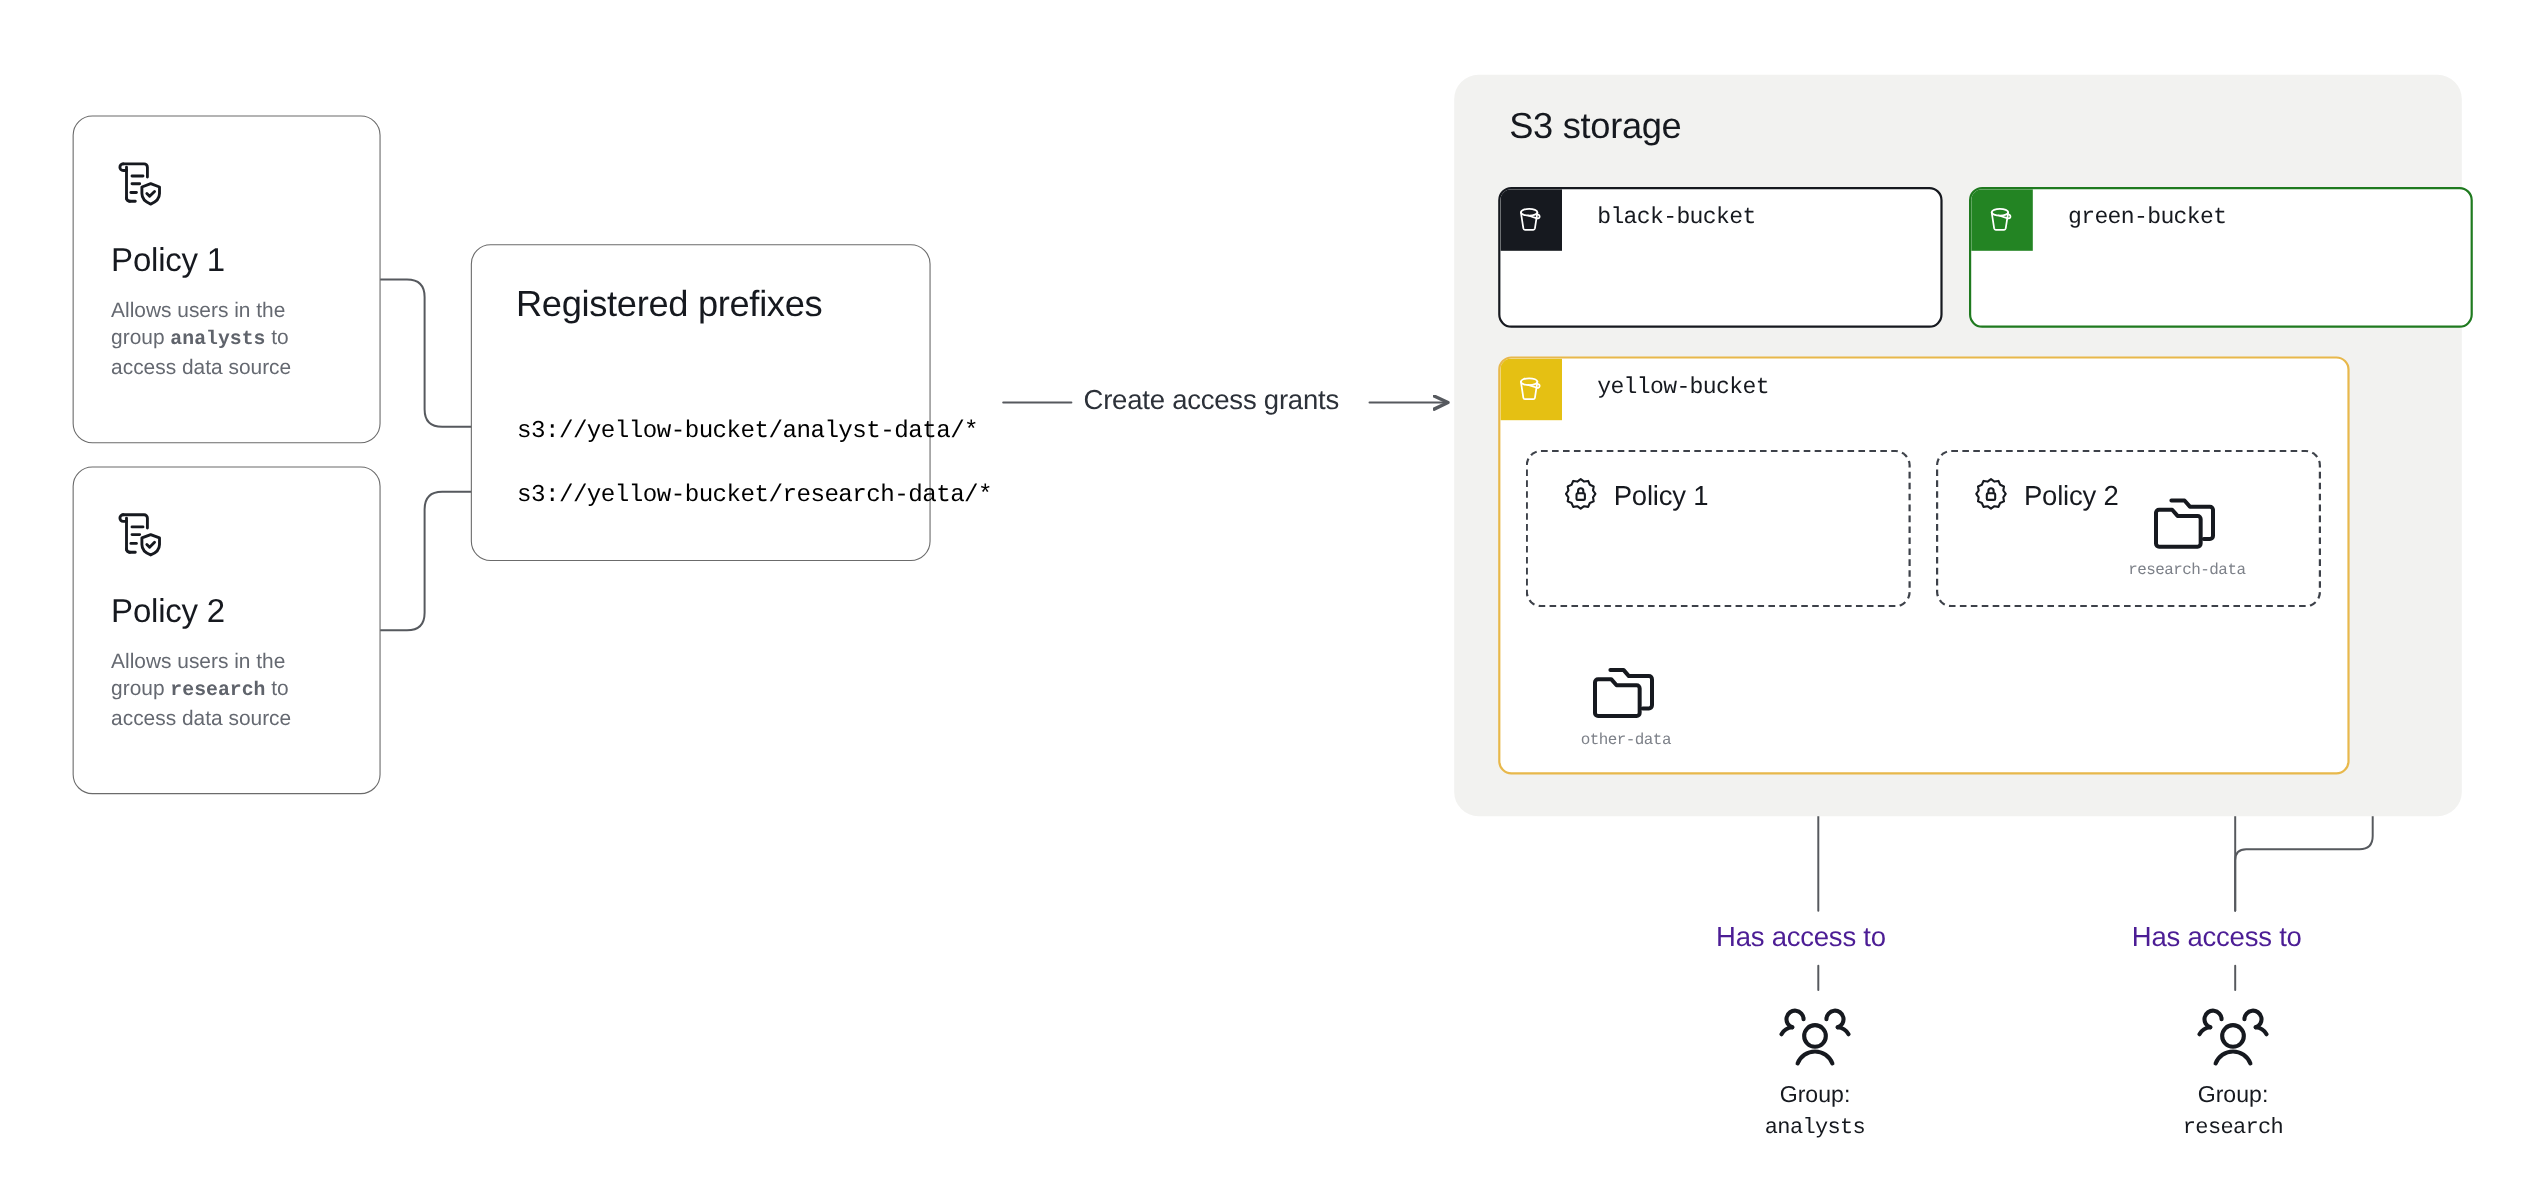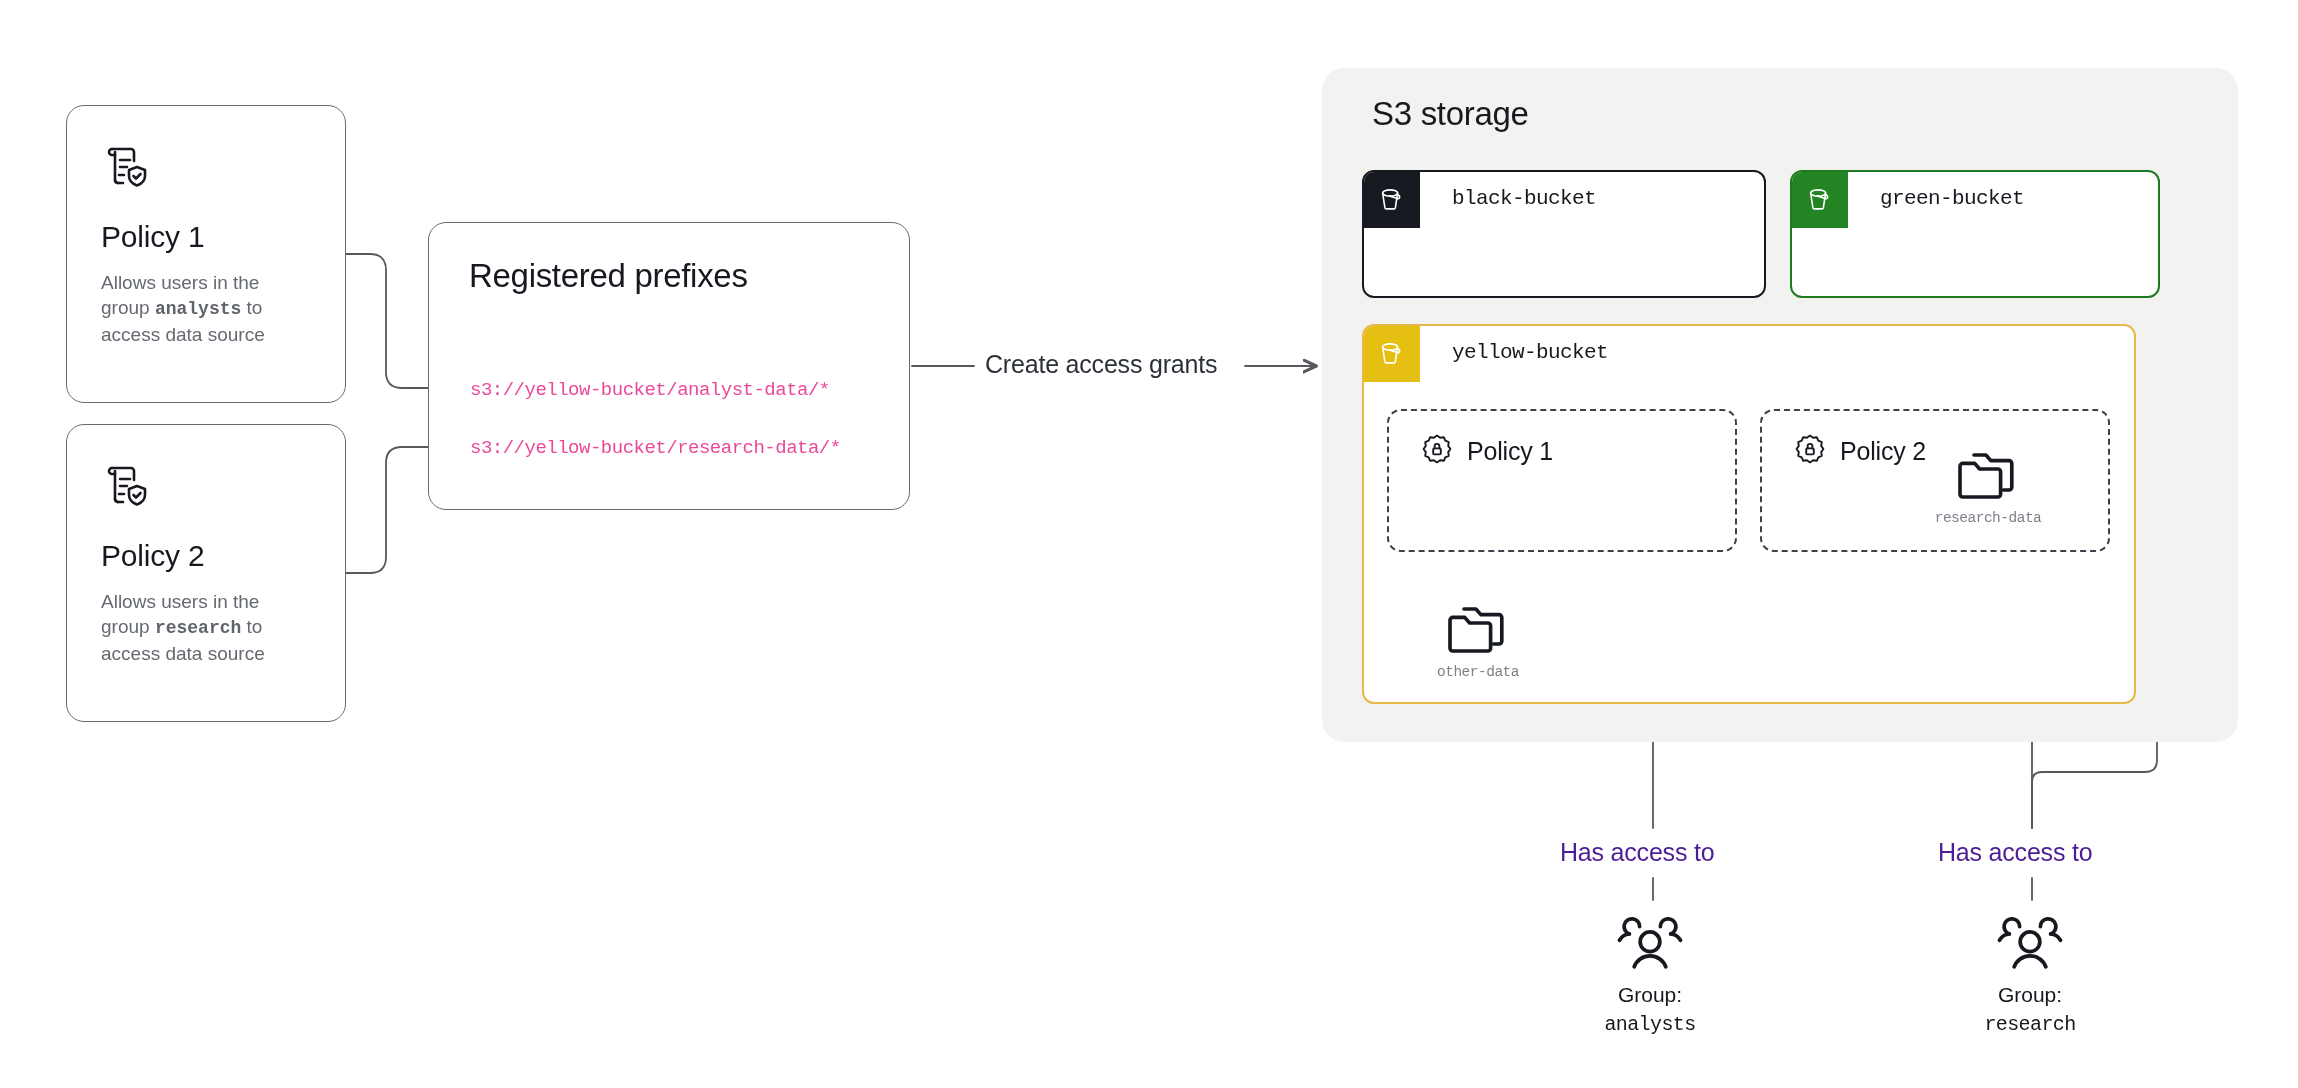--- a/index.html
+++ b/index.html
@@ -30,26 +30,26 @@
     font-size: 30px; color: #16191f; letter-spacing: -0.2px; margin-bottom: 16px;
   }
   .policy-card .card-desc {
     font-size: 19px; line-height: 25px; color: #656971;
   }
   .policy-card .card-desc .mono { font-size: 18px; color: #5f636b; font-weight: 700; }
 
   
   #prefix-box {
     position: absolute; left: 428px; top: 222px;
-    width: 482px; height: 288px;
+    width: 418px; height: 288px;
     border: 1.6px solid #6b6b6b; border-radius: 18px; background: #fff;
     padding: 34px 40px;
   }
   #prefix-box .box-title { font-size: 33px; color: #16191f; letter-spacing: -0.3px; }
-  .prefix-item { font-size: 19px; color: #ec4899; letter-spacing: -0.5px; }
+  .prefix-item { font-size: 22px; color: #000000; letter-spacing: -0.5px; }
   #prefix-1 { position:absolute; left: 470px; top: 379px; }
   #prefix-2 { position:absolute; left: 470px; top: 437px; }
 
   
   #create-grants-label {
     position: absolute; left: 985px; top: 350px;
     font-size: 25px; color: #2c3139; letter-spacing: -0.2px; white-space: nowrap;
   }
 
   
@@ -64,21 +64,21 @@
     position: absolute; border-radius: 12px; background:#fff; overflow: hidden;
   }
   .bucket-head { display:flex; align-items:flex-start; }
   .bucket-tile {
     width: 56px; height: 56px; display:flex; align-items:center; justify-content:center; flex:0 0 auto;
   }
   .bucket-name { font-size: 21px; letter-spacing: -0.6px; color:#16191f; padding: 15px 0 0 32px; }
 
   #bucket-black { left: 1362px; top: 170px; width: 404px; height: 128px; border: 2.2px solid #16191f; }
   #bucket-black .bucket-tile { background: #16191f; }
-  #bucket-green { left: 1790px; top: 170px; width: 370px; height: 128px; border: 2.2px solid #1f7a1f; }
+  #bucket-green { left: 1790px; top: 170px; width: 458px; height: 128px; border: 2.2px solid #1f7a1f; }
   #bucket-green .bucket-tile { background: #238423; }
   #bucket-yellow { left: 1362px; top: 324px; width: 774px; height: 380px; border: 2.2px solid #e8b84b; }
   #bucket-yellow .bucket-tile { background: #e5c013; }
 
   .policy-group {
     position:absolute; border: 2px dashed #3d4149; border-radius: 14px;
   }
   #policy-group-1 { left: 1387px; top: 409px; width: 350px; height: 143px; }
   #policy-group-2 { left: 1760px; top: 409px; width: 350px; height: 143px; }
   .pg-title-row { display:flex; align-items:center; gap: 14px; padding: 22px 0 0 32px; }

